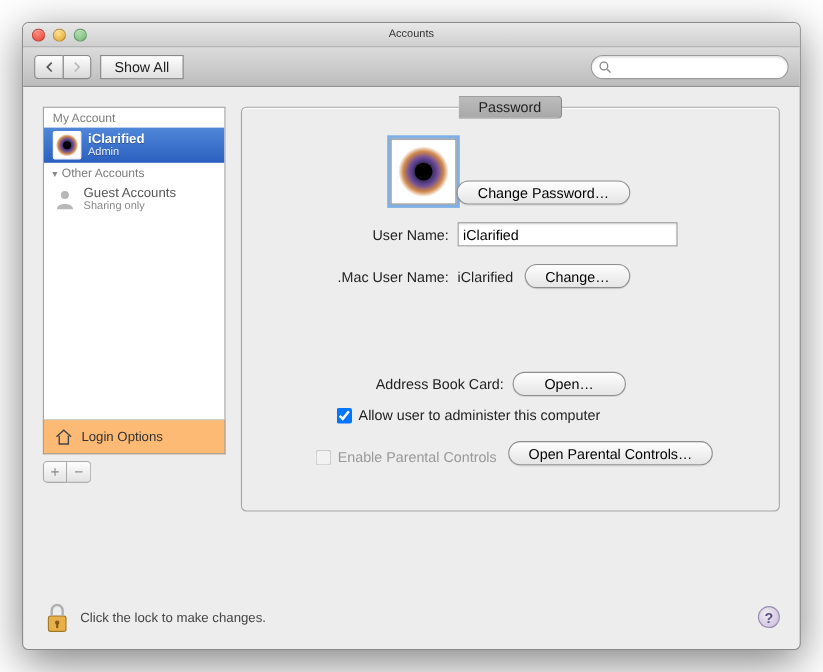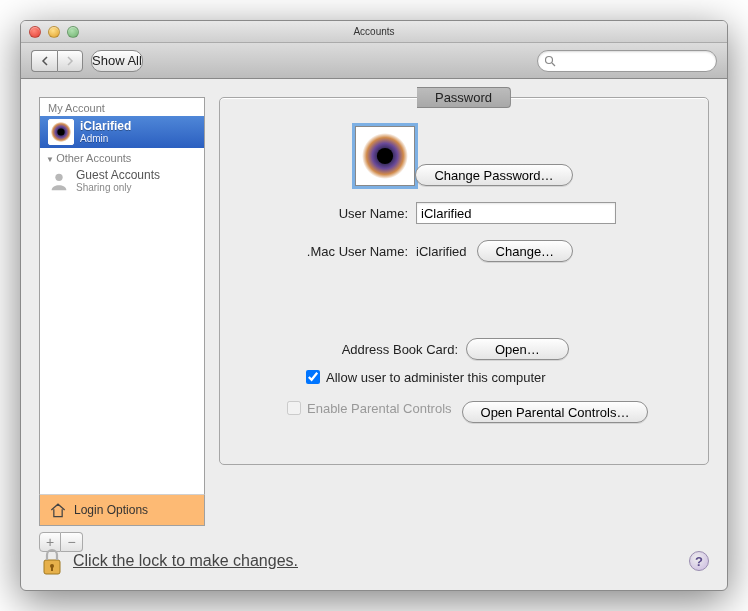--- a/index.html
+++ b/index.html
@@ -45,23 +45,23 @@
       background: linear-gradient(#fdfdfd, #d9d9d9);
       border: 1px solid #888;
       display: flex; align-items: center; justify-content: center;
     }
     .navseg .seg:first-child { border-radius: 4px 0 0 4px; border-right: none;}
     .navseg .seg:last-child { border-radius: 0 4px 4px 0; }
     .navseg .seg svg { width: 10px; height: 10px; }
     .btn {
       background: linear-gradient(#fdfdfd, #e0e0e0);
       border: 1px solid #8a8a8a;
-      border-radius: 10px;
+      border-radius: 0;
       font-size: 13px;
-      padding: 2px 0;
+      padding: 2px 12px;
       height: 22px;
       color: #222;
       cursor: default;
       box-shadow: 0 1px 0 rgba(255,255,255,0.5) inset;
     }
     .spacer { flex: 1; }
     .searchfield {
       width: 180px; height: 22px;
       border: 1px solid #9a9a9a;
       border-radius: 11px;
@@ -76,21 +76,21 @@
       padding: 18px 18px 0 18px;
       gap: 14px;
     }
     .sidebar {
       width: 166px;
       display: flex;
       flex-direction: column;
     }
     .accounts-list {
       flex: none;
-      height: 398px;
+      height: 285px;
       border: 1px solid #a0a0a0;
       background: #fff;
       border-radius: 0;
       overflow: hidden;
     }
     .section-hdr { font-size: 11px; color: #7d7d7d; padding: 4px 8px 2px 8px; }
     .acct-row { display: flex; align-items: center; padding: 3px 8px; gap: 6px; }
     .acct-row.selected { background: linear-gradient(#4f87d8, #2b5fc0); color: #fff; text-shadow: 0 1px 0 rgba(0,0,0,0.3); }
     .acct-row .avatar { width: 26px; height: 26px; border: 1px solid rgba(0,0,0,0.3); background: #ddd; border-radius: 2px; overflow: hidden; display:flex; align-items:center; justify-content:center;}
     .acct-row .avatar svg { width: 26px; height: 26px; }
@@ -169,28 +169,28 @@
     }
     .formrow { display: flex; align-items: center; margin-top: 16px; font-size: 13px; color: #222; }
     .formrow .lbl { width: 180px; text-align: right; padding-right: 8px; }
     .formrow input[type=text] {
       height: 22px; border: 1px solid #9a9a9a;
       background: #fff; font-size: 13px; padding: 0 4px;
       width: 200px;
       box-shadow: inset 0 1px 2px rgba(0,0,0,0.1);
     }
     .formrow .static { margin-right: 10px; }
-    .checkrow { display: flex; align-items: flex-start; margin-top: 10px; font-size: 13px; color: #222; }
+    .checkrow { display: flex; align-items: flex-end; margin-top: 10px; font-size: 13px; color: #222; }
     .checkrow input[type=checkbox] { margin-right: 6px; width: 14px; height: 14px; }
     .checkrow input[type=checkbox]:disabled + span { color: #999; }
     .footer {
       position: absolute; left: 18px; right: 18px; bottom: 14px;
       display: flex; align-items: center;
     }
-    .footer .locktext { font-size: 16px; color: #444; margin-left: 8px; text-decoration: underline; }
+    .footer .locktext { font-size: 12px; color: #444; margin-left: 8px; }
     .help {
       width: 20px; height: 20px; border-radius: 50%;
       background: radial-gradient(circle at 40% 35%, #eee, #c9b7e0);
       border: 1px solid #9a8db0;
       display: flex; align-items: center; justify-content: center;
       font-size: 13px; color: #5a4a8a; font-weight: bold;
       margin-left: auto;
     }
     .gap { height: 60px; }
   </style>

